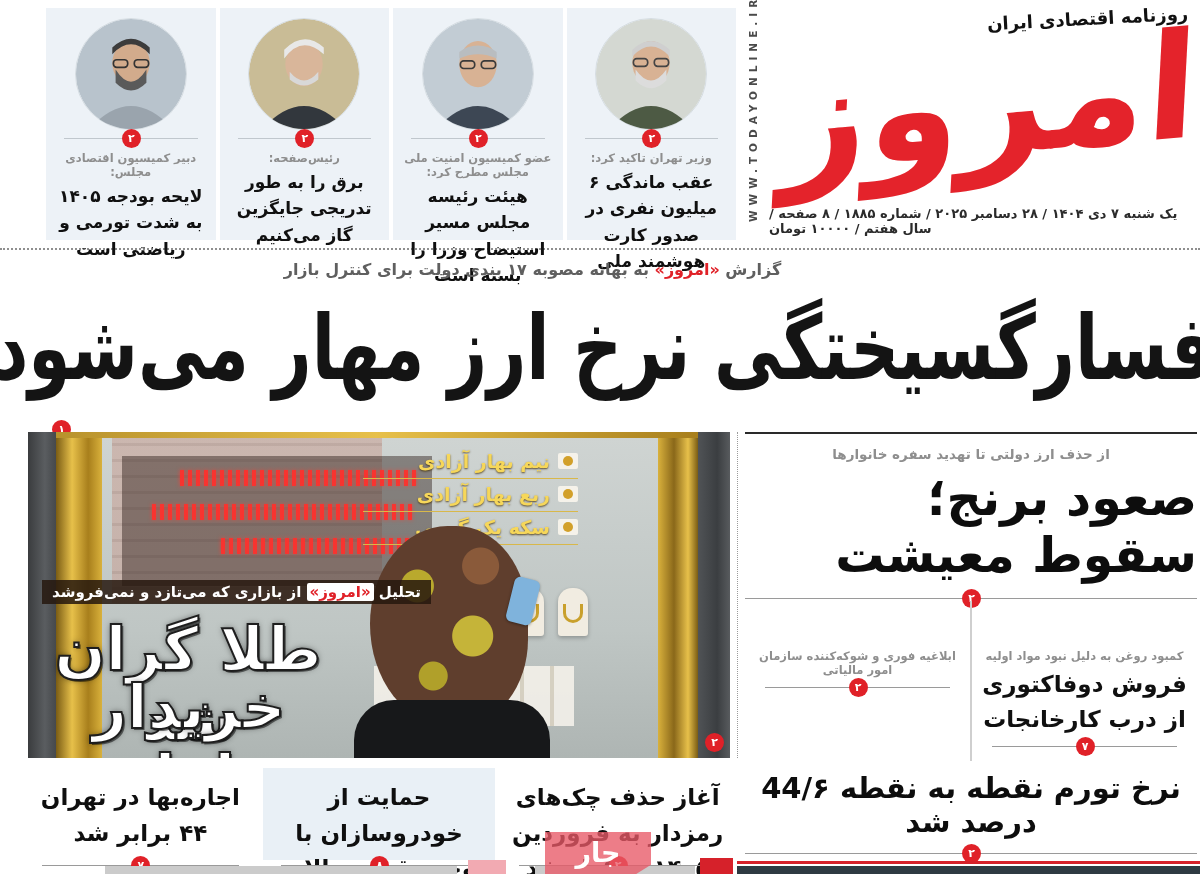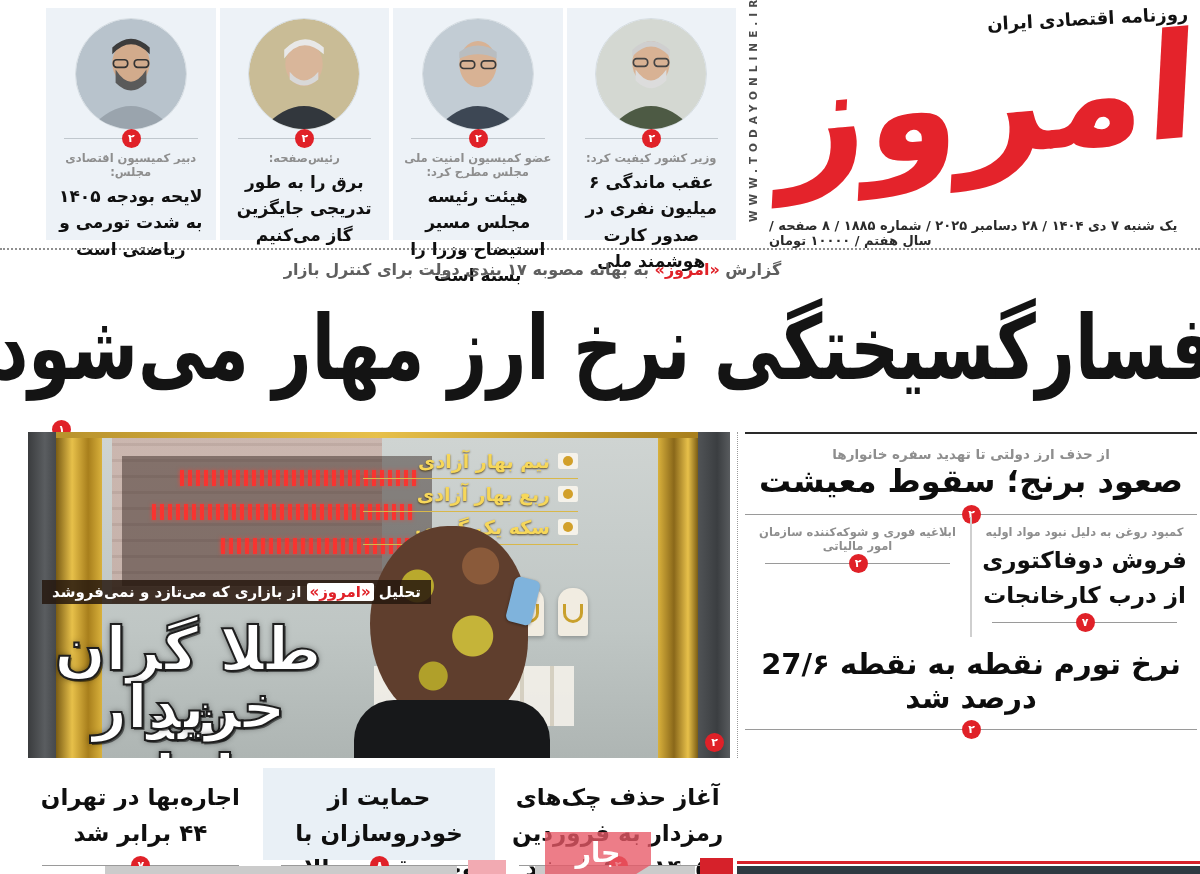--- a/index.html
+++ b/index.html
@@ -19,21 +19,21 @@
   
   .masthead { position:absolute; top:0; right:0; width:455px; height:248px; }
   .site-vertical { position:absolute; left:2px; top:4px; height:218px;
     writing-mode:vertical-rl; transform:rotate(180deg); letter-spacing:5px;
     font-size:10.5px; font-weight:bold; color:#4a4a4a; direction:ltr; }
   .tagline { position:absolute; top:8px; right:12px; font-size:18px; font-weight:bold;
     color:#111; transform:rotate(-3deg); }
   .logo { position:absolute; top:16px; right:4px; width:360px; text-align:center;
     font-size:148px; line-height:1.15; font-weight:bold; color:#e4232b;
     transform:skewX(-8deg) rotate(-5deg); }
-  .dateline { position:absolute; bottom:0; right:12px; left:24px;
+  .dateline { position:absolute; bottom:12px; right:12px; left:24px;
     font-size:13px; font-weight:bold; color:#2b2b2b; text-align:left; direction:rtl; }
   .rule-dotted-full { position:absolute; top:248px; left:0; right:0;
     border-top:2px dotted #8f8f8f; }
 
   
   .top-strip { position:absolute; top:8px; left:46px; width:690px; height:232px;
     display:flex; gap:4px; }
   .top-box { flex:1; background:#edf2f7; padding:6px 8px 4px; text-align:center;
     position:relative; }
   .portrait { width:112px; height:112px; border-radius:50%; overflow:hidden;
@@ -109,28 +109,28 @@
   .overlay-2 { position:absolute; left:-4px; top:240px; width:330px; text-align:center; }
   .overlay-txt { color:#fff; font-size:60px; font-weight:900; letter-spacing:1px;
     -webkit-text-stroke:2px #1e1e1e;
     text-shadow:0 0 6px rgba(0,0,0,.55), 2px 2px 0 rgba(0,0,0,.5); }
   .photo-badge { position:absolute; right:6px; bottom:6px; }
 
   
   .right-col { position:absolute; top:432px; left:745px; width:452px; }
   .right-col .toprule { border-top:2px solid #2a2a2a; }
   .rice-kicker { text-align:center; font-size:13.5px; margin-top:12px; }
-  .rice-headline { text-align:center; font-size:32px; font-weight:900; color:#0d0d0d;
-    margin-top:0; letter-spacing:-0.5px; }
+  .rice-headline { font-size:49px; font-weight:900; color:#0d0d0d;
+    margin-top:8px; letter-spacing:-0.5px; }
   .r1 { margin-top:14px; }
   .subs { display:flex; margin-top:2px; }
   .sub { flex:1; text-align:center; padding:8px 6px 14px; position:relative; }
   .sub + .sub { border-left:none; border-right:1px solid #cfcfcf; }
   .subs .sub:first-child { border-left:1px solid #cfcfcf; }
-  .sub .kicker { font-size:11.5px; }
+  .sub .kicker { font-size:11.5px;margin-top:40px; }
   .sub h3 { font-size:23px; font-weight:900; color:#101010; line-height:1.5; margin-top:4px; }
   .sub .rule { margin:10px 14px 0; }
   .inflation { text-align:center; font-size:29px; font-weight:900; color:#0d0d0d;
     margin-top:10px; }
   .r2 { margin-top:14px; }
 
   
   .bottom-row { position:absolute; top:768px; left:24px; width:710px; display:flex; gap:6px; }
   .b-cell { flex:1; text-align:center; padding:12px 6px 0; position:relative; height:92px; }
   .b-cell.hl { background:#e9f0f6; }
@@ -172,21 +172,21 @@
         <path d="M12 100 Q50 58 88 100 Z" fill="#4d5a44"></path>
         <ellipse cx="50" cy="40" rx="17" ry="20" fill="#d8b294"></ellipse>
         <path d="M33 34 Q50 16 67 34 L67 28 Q50 12 33 28 Z" fill="#cfcfcf"></path>
         <path d="M36 46 Q50 66 64 46 L64 56 Q50 70 36 56 Z" fill="#dcdcdc"></path>
         <rect x="34" y="36" width="13" height="7" rx="3" fill="none" stroke="#444" stroke-width="1.5"></rect>
         <rect x="53" y="36" width="13" height="7" rx="3" fill="none" stroke="#444" stroke-width="1.5"></rect>
       </svg>
       <div class="rule">
         <span class="badge">۲</span>
       </div>
-      <div class="kicker">وزیر کشور کیفیت کرد:</div>
+      <div class="kicker">وزیر تهران تاکید کرد:</div>
       <h3>عقب ماندگی ۶ میلیون نفری در صدور کارت هوشمند ملی</h3>
     </div>
 
     <div class="top-box">
       <svg class="portrait" viewBox="0 0 100 100">
         <circle cx="50" cy="50" r="50" fill="#c2ccd4"></circle>
         <path d="M12 100 Q50 58 88 100 Z" fill="#3d4754"></path>
         <ellipse cx="50" cy="41" rx="17" ry="21" fill="#d8b294"></ellipse>
         <path d="M33 30 Q40 24 50 24 Q60 24 67 30 L67 36 Q50 28 33 36 Z" fill="#b9bdc0"></path>
         <rect x="34" y="38" width="13" height="7" rx="3" fill="none" stroke="#3a3a3a" stroke-width="1.5"></rect>
@@ -310,21 +310,21 @@
         </div>
       </div>
       <div class="sub">
         <div class="kicker">ابلاغیه فوری و شوکه‌کننده سازمان امور مالیاتی</div>
         <div class="rule">
           <span class="badge">۲</span>
         </div>
       </div>
     </div>
 
-    <h2 class="inflation">نرخ تورم نقطه به نقطه 27/۶ درصد شد</h2>
+    <h2 class="inflation">نرخ تورم نقطه به نقطه 44/۶ درصد شد</h2>
     <div class="rule r2">
       <span class="badge">۲</span>
     </div>
 
   </div>
 
   <div class="bottom-row">
     <div class="b-cell">
       <h3>آغاز حذف چک‌های رمزدار به فروردین ۱۴۰۵ موکول شد</h3>
       <div class="rule">

